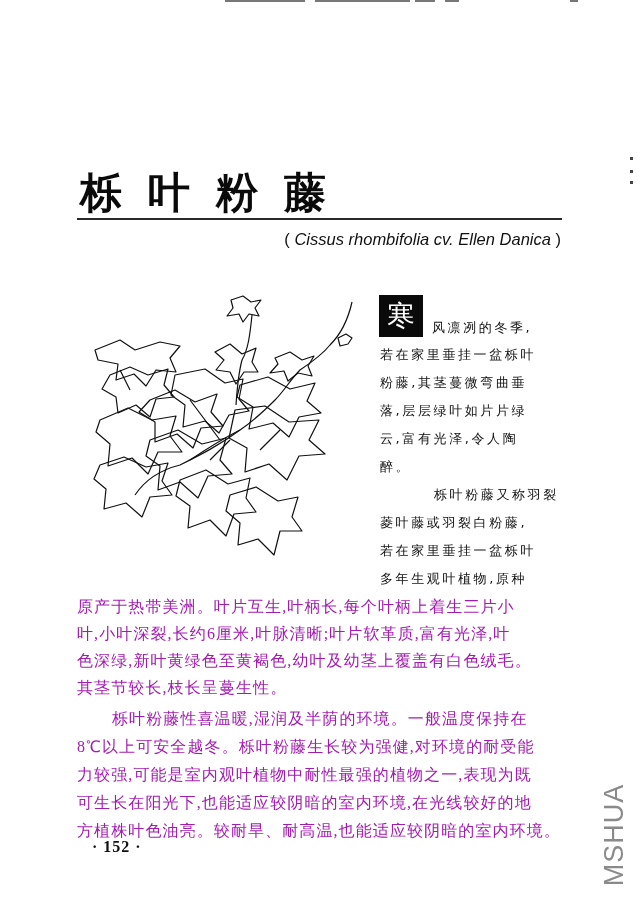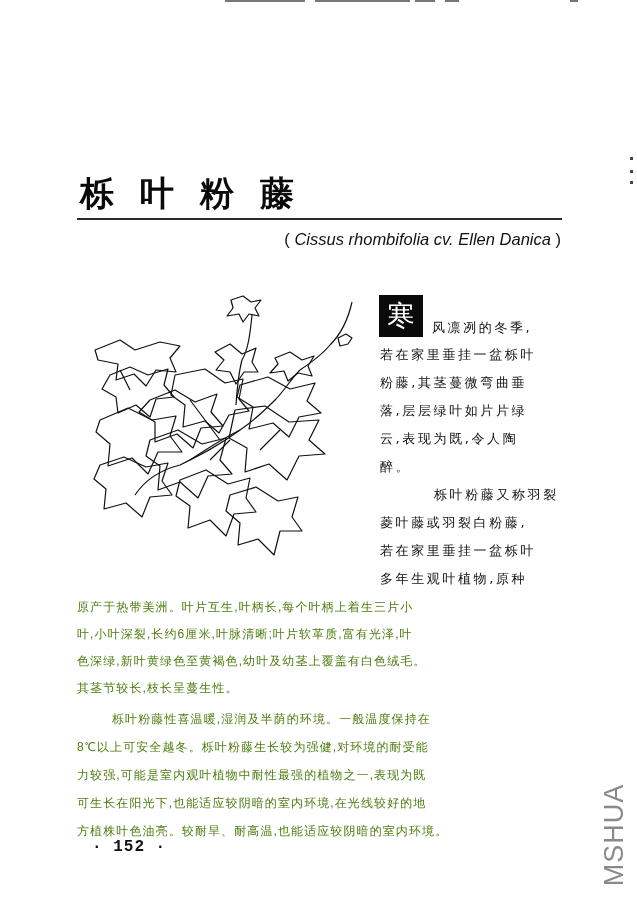--- a/index.html
+++ b/index.html
@@ -2,46 +2,46 @@
 <html><head>
 <meta charset="utf-8">
 <style>
   html, body { margin:0; padding:0; }
   body {
     width:637px; height:901px; background:#ffffff; position:relative; overflow:hidden;
     font-family: "DejaVu Serif", "Liberation Serif", serif; color:#111;
   }
   .title {
     position:absolute; left:80px; top:168px; height:50px;
-    font-family: "DejaVu Serif", serif; font-weight:bold; font-size:34px;
+    font-family: "DejaVu Serif", serif; font-weight:bold; font-size:42px;
     letter-spacing:26px; color:#0a0a0a; line-height:50px;
   }
   .rule {
     position:absolute; left:77px; top:218px; width:485px; height:2px; background:#2a2a2a;
   }
   .latin {
     position:absolute; right:76px; top:230px; font-family:Liberation Sans, sans-serif;
     font-style:italic; font-size:16.5px; color:#111; white-space:nowrap;
   }
   .latin .paren { font-style:normal; }
   .illus { position:absolute; left:90px; top:290px; width:280px; height:270px; }
   .dropcap {
     position:absolute; left:379px; top:295px; width:44px; height:42px; background:#0a0a0a;
     color:#fff; font-size:28px; line-height:42px; text-align:center; font-family:"DejaVu Sans", sans-serif;
   }
   .side-line {
     position:absolute; left:380px; width:196px; font-size:13px; line-height:20px;
     letter-spacing:2.6px; white-space:nowrap; font-family:"DejaVu Sans", sans-serif; color:#111;
   }
   .full-line {
-    position:absolute; left:77px; width:495px; font-size:12px; line-height:20px;
-    letter-spacing:1.1px; white-space:nowrap; font-family:Liberation Sans, sans-serif; color:#4d7c0f;
+    position:absolute; left:77px; width:495px; font-size:16px; line-height:20px;
+    letter-spacing:1.1px; white-space:nowrap; font-family:Liberation Serif, serif; color:#a21caf;
   }
   .pagenum {
-    position:absolute; left:92px; top:804px; font-family:Liberation Mono, monospace;
+    position:absolute; left:92px; top:804px; font-family:Liberation Serif, serif;
     font-size:16px; font-weight:bold; letter-spacing:1px;
   }
   .watermark {
     position:absolute; left:597px; top:780px; width:34px; height:110px;
   }
   .watermark span {
     position:absolute; left:50%; top:50%; transform:translate(-50%,-50%) rotate(-90deg);
     font-family:"Liberation Sans", sans-serif; font-size:27px; color:#8a8a8a; letter-spacing:1px; white-space:nowrap;
   }
   .topmarks { position:absolute; left:185px; top:0; width:400px; height:4px; }
@@ -94,21 +94,21 @@
   <path d="M140 205 l26 -8 l22 14 l20 -4 l-6 20 l10 14 l-22 0 l-6 24 l-16 -16 l-20 6 l2 -22 l-14 -12 z"></path>
   <path d="M100 110 l30 40 M120 170 l20 -20 M40 100 l-10 -20 M170 160 l20 -20"></path>
 </svg>
 
 <div class="dropcap">寒</div>
 
 <div class="side-line" style="top:318px;left:432px;width:145px">风凛冽的冬季,</div>
 <div class="side-line" style="top:345px">若在家里垂挂一盆栎叶</div>
 <div class="side-line" style="top:373px">粉藤,其茎蔓微弯曲垂</div>
 <div class="side-line" style="top:401px">落,层层绿叶如片片绿</div>
-<div class="side-line" style="top:429px">云,表现为既,令人陶</div>
+<div class="side-line" style="top:429px">云,富有光泽,令人陶</div>
 <div class="side-line" style="top:457px">醉。</div>
 <div class="side-line" style="top:485px;left:434px">栎叶粉藤又称羽裂</div>
 <div class="side-line" style="top:513px">菱叶藤或羽裂白粉藤,</div>
 <div class="side-line" style="top:541px">若在家里垂挂一盆栎叶</div>
 <div class="side-line" style="top:569px">多年生观叶植物,原种</div>
 
 <div class="full-line" style="top:597px">原产于热带美洲。叶片互生,叶柄长,每个叶柄上着生三片小</div>
 <div class="full-line" style="top:624px">叶,小叶深裂,长约6厘米,叶脉清晰;叶片软革质,富有光泽,叶</div>
 <div class="full-line" style="top:651px">色深绿,新叶黄绿色至黄褐色,幼叶及幼茎上覆盖有白色绒毛。</div>
 <div class="full-line" style="top:678px">其茎节较长,枝长呈蔓生性。</div>

